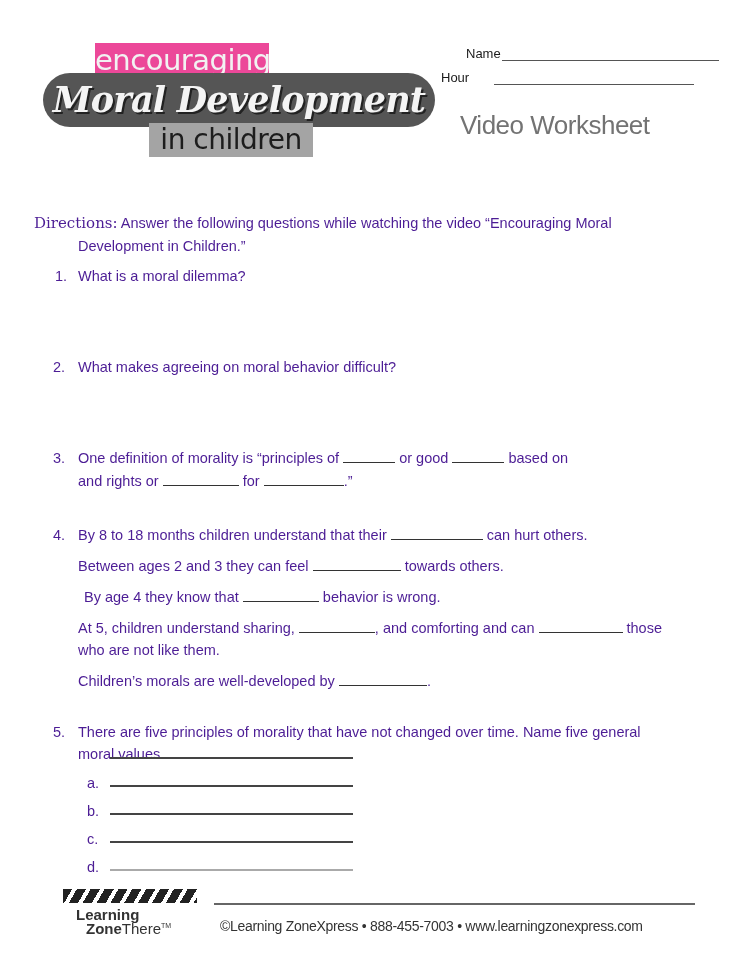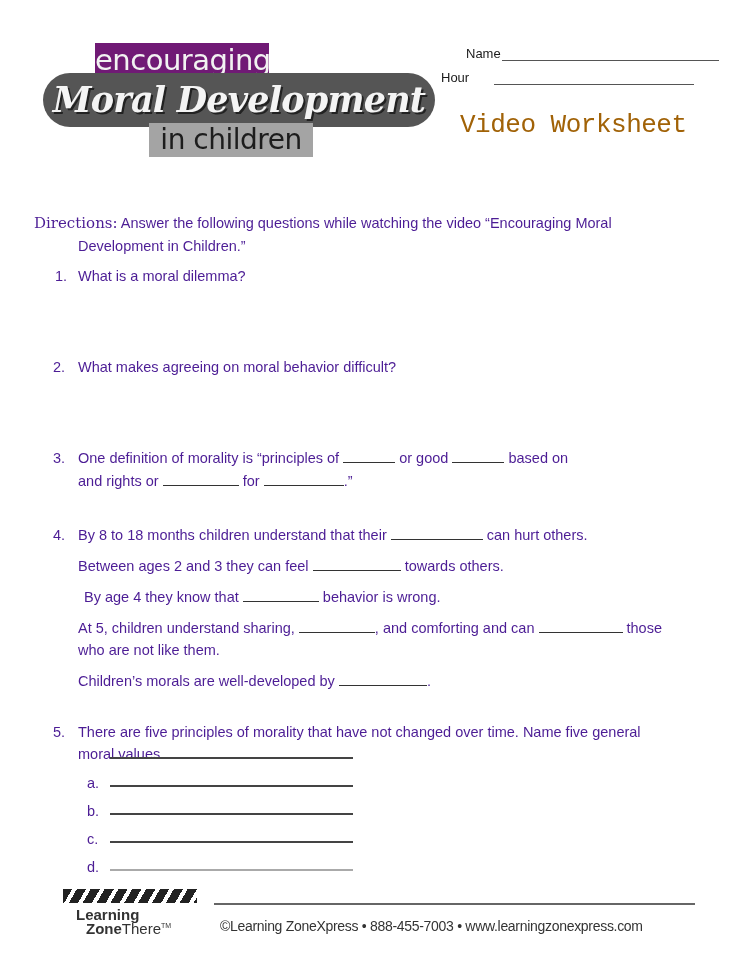--- a/index.html
+++ b/index.html
@@ -1,30 +1,30 @@
 <!DOCTYPE html>
 <html><head>
 <meta charset="utf-8">
 <style>
   html, body { margin:0; padding:0; background:#ffffff; }
   body { width:749px; height:970px; position:relative; overflow:hidden; font-family:"Liberation Sans", sans-serif; color:#1a1a1a; }
   .abs { position:absolute; }
 
   
-  .logo-top { left:95px; top:43px; width:174px; height:34px; background:#701a75; }
+  .logo-top { left:95px; top:43px; width:174px; height:34px; background:#ec4899; }
   .logo-top span { display:block; color:#f2f2f2; font-size:29px; line-height:34px; text-align:center; font-family:"DejaVu Sans", sans-serif; letter-spacing:-0.5px; }
   .logo-pill { left:43px; top:73px; width:392px; height:54px; background:#555555; border-radius:27px; }
   .logo-pill span { display:block; color:#f4f4f4; font-family:"DejaVu Serif", serif; font-weight:bold; font-size:35px; line-height:54px; text-align:center; letter-spacing:-0.8px; text-shadow:2px 2px 0 #222;font-style:italic; }
   .logo-bottom { left:149px; top:123px; width:164px; height:34px; background:#a4a4a4; }
   .logo-bottom span { display:block; color:#1d1d1d; font-size:28px; line-height:34px; text-align:center; font-family:"DejaVu Sans", sans-serif; letter-spacing:-0.5px; }
 
   
   .field-row { left:441px; font-size:13px; display:flex; align-items:flex-end; }
   .field-row .line { border-bottom:1px solid #555; flex:1; height:14px; margin-left:1px; }
-  .video-title { left:460px; top:110px; font-family:Liberation Mono, monospace; font-size:26px; color:#a16207; letter-spacing:-0.5px; }
+  .video-title { left:460px; top:110px; font-family:Liberation Sans, sans-serif; font-size:26px; color:#737373; letter-spacing:-0.5px; }
 
   
   .txt { font-size:14.5px; line-height:22px; color:#4c1d95;margin-top:32px; }
   .dir-label { font-family:"DejaVu Serif", serif; font-size:15px; }
   .blank { display:inline-block; border-bottom:1px solid #333; height:14px; vertical-align:baseline; }
 
   .answer-line { left:110px; width:243px; border-bottom:2px solid #444; height:0; }
   .answer-letter { left:87px; font-size:14.5px; }
 
   

